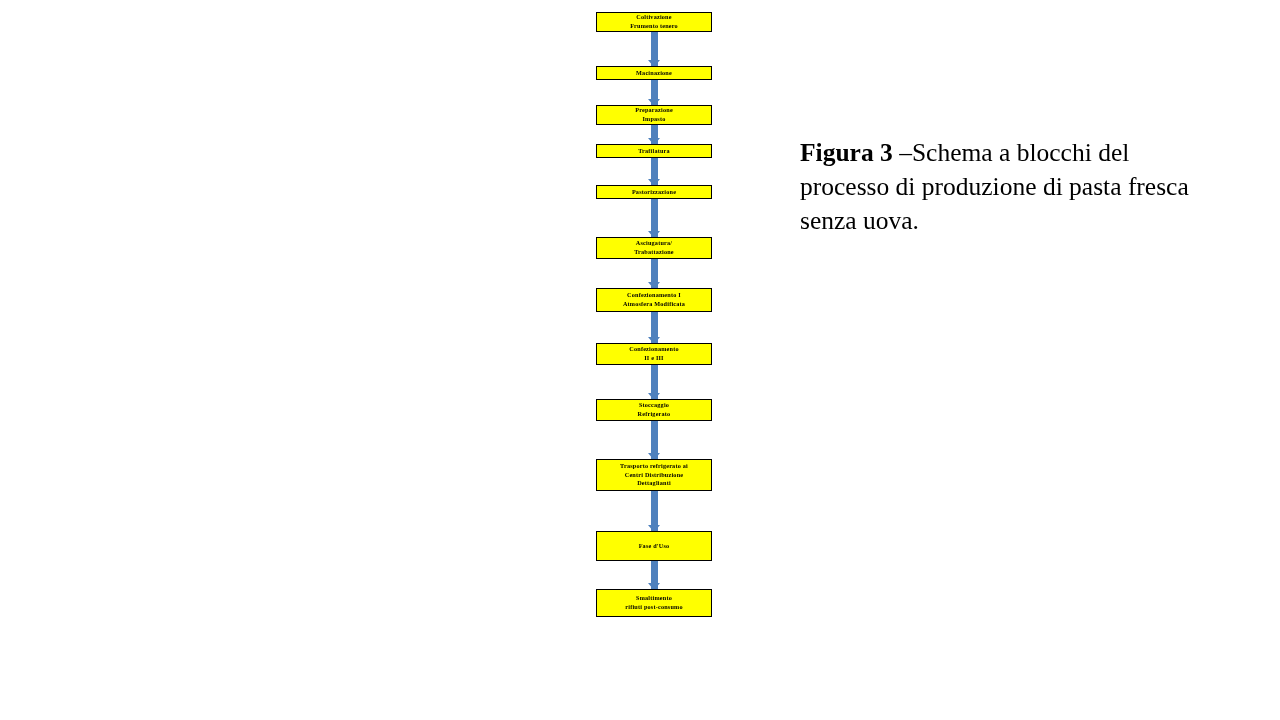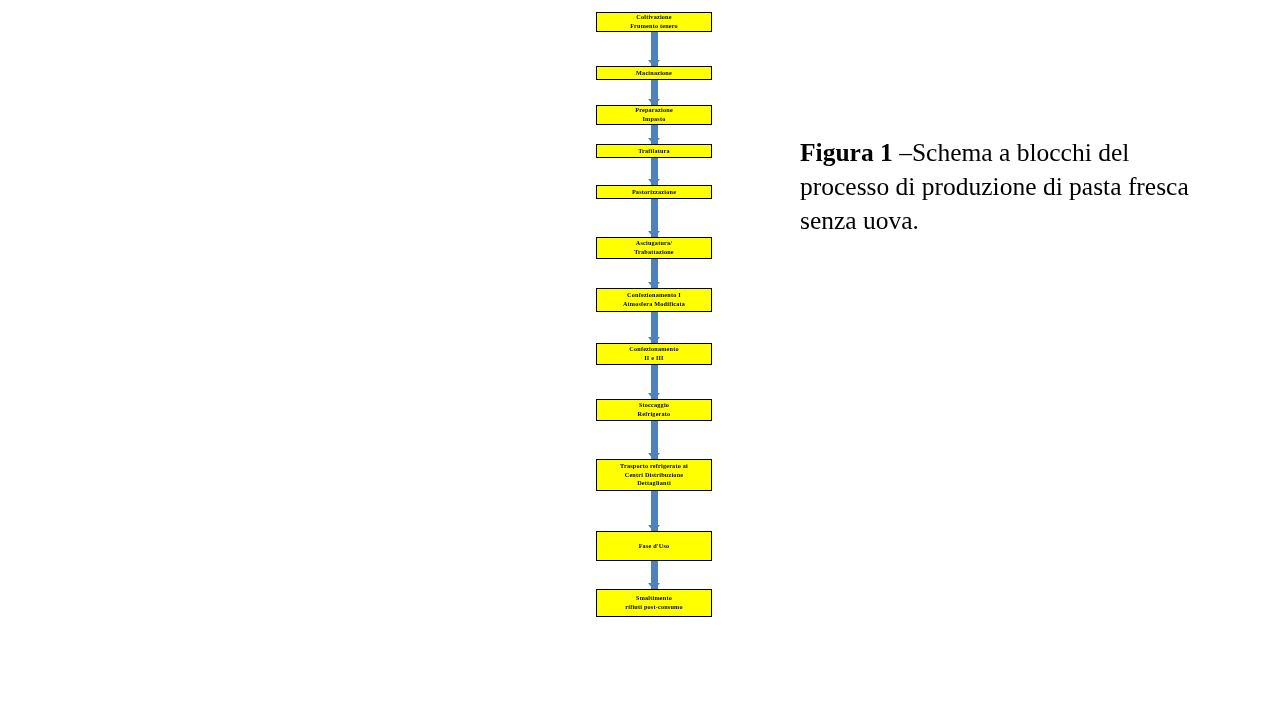--- a/index.html
+++ b/index.html
@@ -184,14 +184,14 @@
         <div class="head"></div>
       </div>
     </div>
     <div class="node" style="height: 28px;">
       <span>Smaltimento
 rifiuti post-consumo</span>
     </div>
   </div>
 
 <div id="caption">
-  <span class="fig-label">Figura 1</span><span> –Schema a blocchi del processo di produzione di pasta fresca senza uova.</span>
+  <span class="fig-label">Figura 3</span><span> –Schema a blocchi del processo di produzione di pasta fresca senza uova.</span>
 </div>
 
 </body></html>

